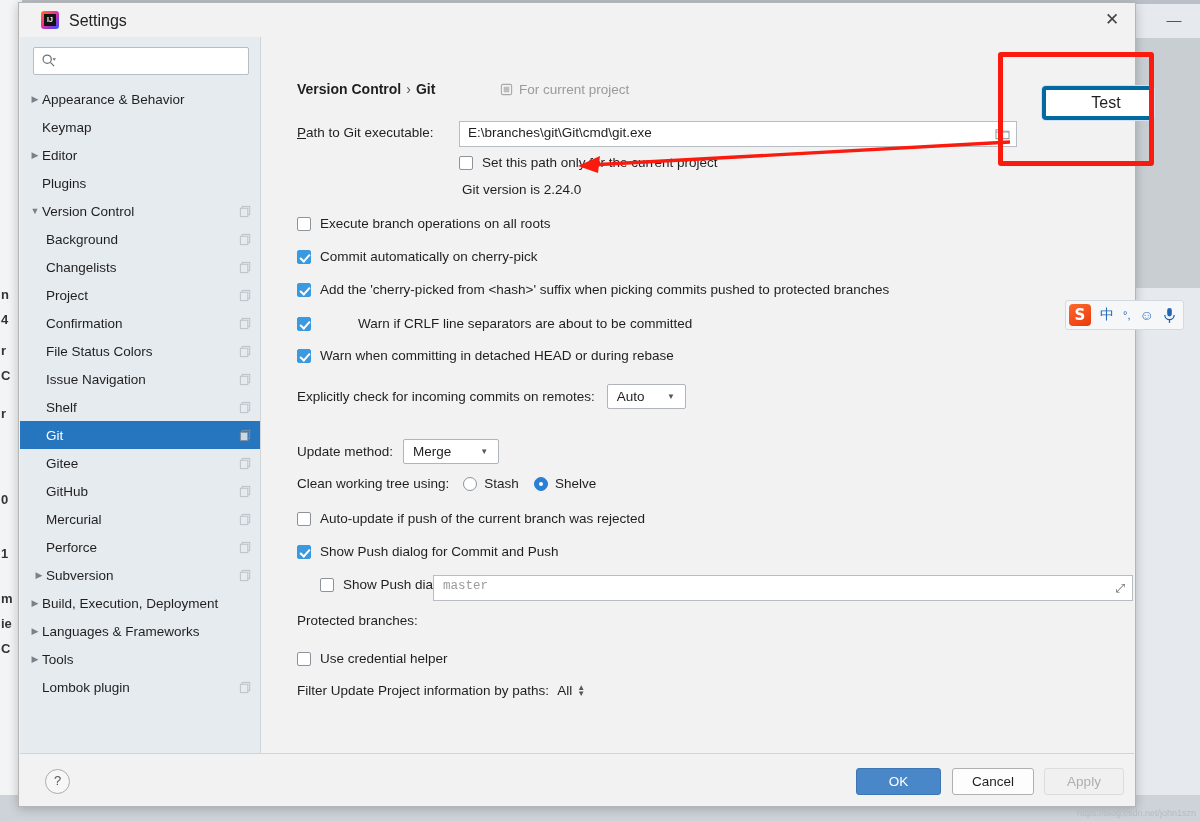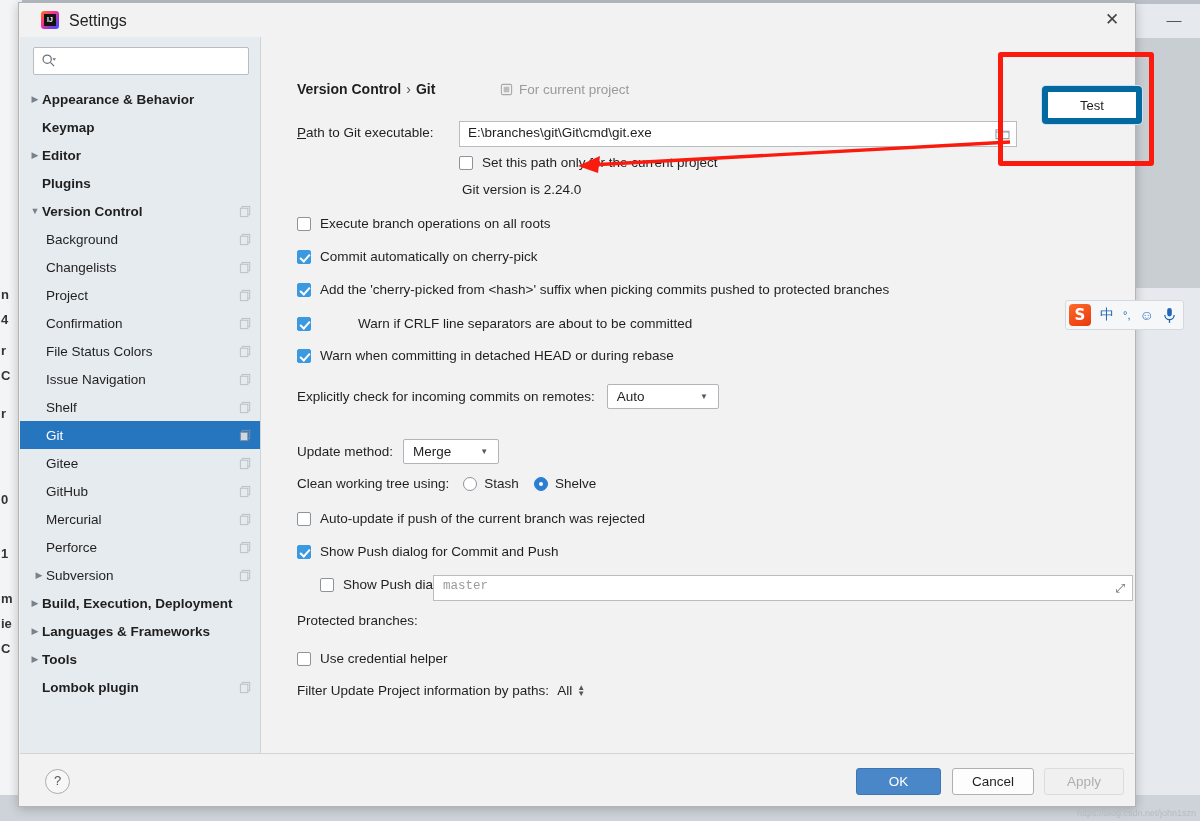--- a/index.html
+++ b/index.html
@@ -37,21 +37,21 @@
   
   #sidebar{position:absolute;left:1px;top:34px;width:240px;height:716px;background:#e6ebf0;border-right:1px solid #cfd4d9;}
   #search-wrap{position:absolute;left:13px;top:10px;width:214px;height:26px;background:#fff;border:1px solid #b8bdc4;border-radius:2px;}
   #search-icon{position:absolute;left:7px;top:5px;width:15px;height:15px;}
   #search-input{position:absolute;left:28px;top:0;width:180px;height:26px;border:0;outline:0;background:transparent;
     font-family:inherit;font-size:13px;color:#222;}
   #tree{position:absolute;left:0;top:48px;width:240px;}
   .tnode{height:28px;display:flex;align-items:center;position:relative;padding-right:8px;cursor:default;}
   .tnode .arrow{width:14px;height:28px;flex:none;display:flex;align-items:center;justify-content:center;color:#7b8189;font-size:9px;}
   .tnode .tlabel{flex:1;white-space:nowrap;overflow:hidden;font-size:13.5px;}
-  .tnode.bold .tlabel{font-weight:bold;}
+  .tnode.bold .tlabel{font-weight:normal;}
   .tnode .copyicon{width:13px;height:13px;flex:none;opacity:.45;}
   .tnode.sel{background:#2675bf;}
   .tnode.sel .tlabel{color:#fff;}
   .tnode.sel .copyicon{opacity:.85;}
   .d0{padding-left:8px;}
   .d1{padding-left:26px;}
   .d1 .arrow{margin-left:-14px;}
 
   
   #main{position:absolute;left:242px;top:34px;width:873px;height:716px;background:#f2f2f2;overflow:hidden;}
@@ -82,23 +82,23 @@
     padding:0 4px 0 9px;box-sizing:border-box;font-size:13.5px;color:#1f1f1f;}
   .combo .arr{margin-left:auto;padding:0 6px;color:#555;font-size:8px;}
 
   #prot-field{position:absolute;left:414px;top:572px;width:698px;height:24px;background:#fff;border:1px solid #b8bdc4;}
   #prot-ph{position:absolute;left:9px;top:3px;font-family:"Liberation Mono","DejaVu Sans Mono",monospace;font-size:12.5px;color:#9b9b9b;text-align:right;}
   #prot-expand{position:absolute;right:7px;top:5px;font-size:12px;color:#666;}
 
   #stepper{display:inline-flex;flex-direction:column;margin-left:5px;line-height:6px;color:#555;font-size:8px;}
 
   
-  #test-btn{position:absolute;left:1023px;top:83px;width:88px;height:26px;background:#fff;border:6px solid #0369a1;
+  #test-btn{position:absolute;left:1023px;top:83px;width:88px;height:26px;background:#fff;border:4px solid #0369a1;
     border-radius:4px;box-shadow:0 0 0 1px #cfe0f5;display:flex;align-items:center;justify-content:center;
-    font-size:13px;color:#1f1f1f;}
+    font-size:16px;color:#1f1f1f;padding-left:16px;}
   #redbox{position:absolute;left:998px;top:52px;width:146px;height:104px;border:5px solid #fb1b0e;border-radius:3px;z-index:40;}
   #arrow-svg{position:absolute;left:560px;top:130px;width:460px;height:50px;z-index:39;pointer-events:none;}
 
   
   #bottombar{position:absolute;left:1px;top:750px;width:1114px;height:52px;background:#f2f2f2;border-top:1px solid #d3d3d3;}
   #help-btn{position:absolute;left:25px;top:15px;width:23px;height:23px;border:1px solid #adadad;border-radius:50%;
     color:#555;font-size:13px;text-align:center;line-height:22px;background:#f7f7f7;}
   .dlgbtn{position:absolute;top:14px;height:27px;border-radius:3px;display:flex;align-items:center;justify-content:center;
     font-size:13.5px;box-sizing:border-box;}
   #ok-btn{left:836px;width:85px;background:#4a87c9;border:1px solid #3d76b3;color:#fff;}
@@ -360,21 +360,21 @@
           <span class="lbl">Warn if CRLF line separators are about to be committed</span>
         </div>
         <div class="cbrow" style="left: 36px; top: 311px;">
           <span class="cb on"></span>
           <span class="lbl">Warn when committing in detached HEAD or during rebase</span>
         </div>
       </div>
 
     <div class="row" style="left:36px;top:347px">
       <span class="lbl">Explicitly check for incoming commits on remotes:</span>
-      <span class="combo" style="width:112px;margin-left:12px">
+      <span class="combo" style="width:79px;margin-left:12px">
         <span>Auto</span>
         <span class="arr">▼</span>
       </span>
     </div>
 
     <div class="row" style="left:36px;top:402px">
       <span class="lbl">Update method:</span>
       <span class="combo" style="width:96px;margin-left:10px">
         <span>Merge</span>
         <span class="arr">▼</span>

